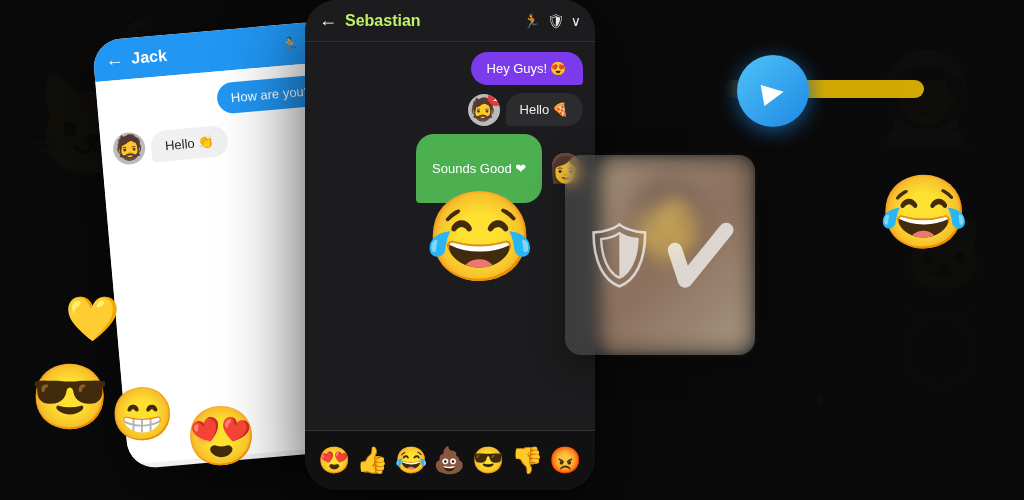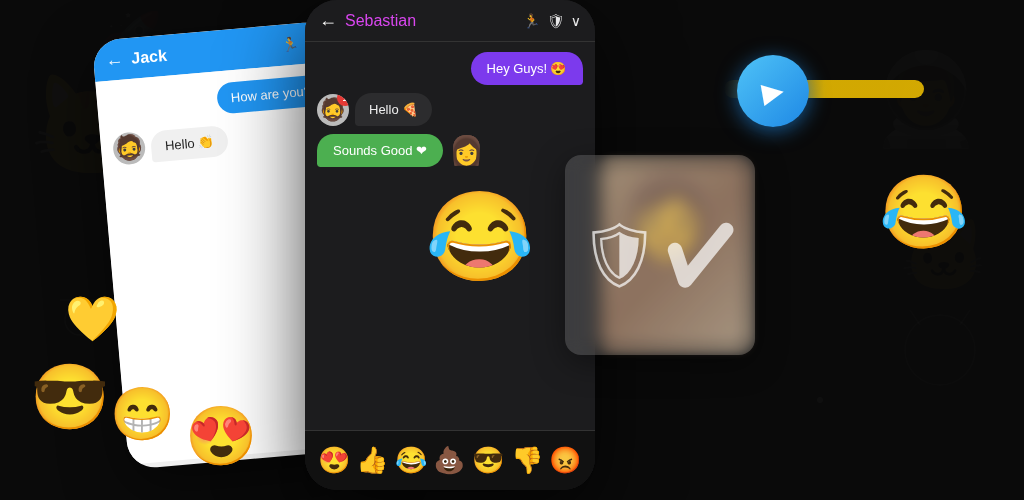--- a/index.html
+++ b/index.html
@@ -203,40 +203,41 @@
       display: flex;
       align-items: center;
       gap: 8px;
       border-bottom: 1px solid #333;
     }
     .phone-front-header .back-arrow {
       color: white;
       font-size: 18px;
     }
     .phone-front-header .contact-name {
-      color: #d946ef;
-      font-weight: 400;
+      color: #bef264;
+      font-weight: 700;
       font-size: 16px;
       flex: 1;
     }
     .phone-front-header .header-icons {
       color: white;
       font-size: 14px;
       opacity: 0.9;
       display: flex;
       gap: 6px;
     }
     .phone-front-body {
       background: #1c1c1e;
       height: calc(100% - 100px);
       padding: 10px 12px;
       display: flex;
       flex-direction: column;
       gap: 8px;
       overflow: hidden;
+      align-items: flex-end;
     }
     .msg-right-dark {
       align-self: flex-end;
       background: #7c3aed;
       color: white;
       padding: 9px 16px;
       border-radius: 18px 18px 4px 18px;
       font-size: 13px;
     }
     .msg-avatar-badge {
@@ -260,21 +261,21 @@
     .msg-bubble-dark {
       background: #2c2c2e;
       color: #eee;
       padding: 9px 14px;
       border-radius: 18px 18px 18px 4px;
       font-size: 13px;
     }
     .msg-bubble-green {
       background: #4CAF50;
       color: white;
-      padding: 9px 16px;
+      padding: 27px 16px;
       border-radius: 18px 18px 18px 4px;
       font-size: 13px;
     }
     .msg-bubble-gray {
       background: #2c2c2e;
       color: #eee;
       padding: 9px 14px;
       border-radius: 18px;
       font-size: 13px;
       align-self: flex-start;

